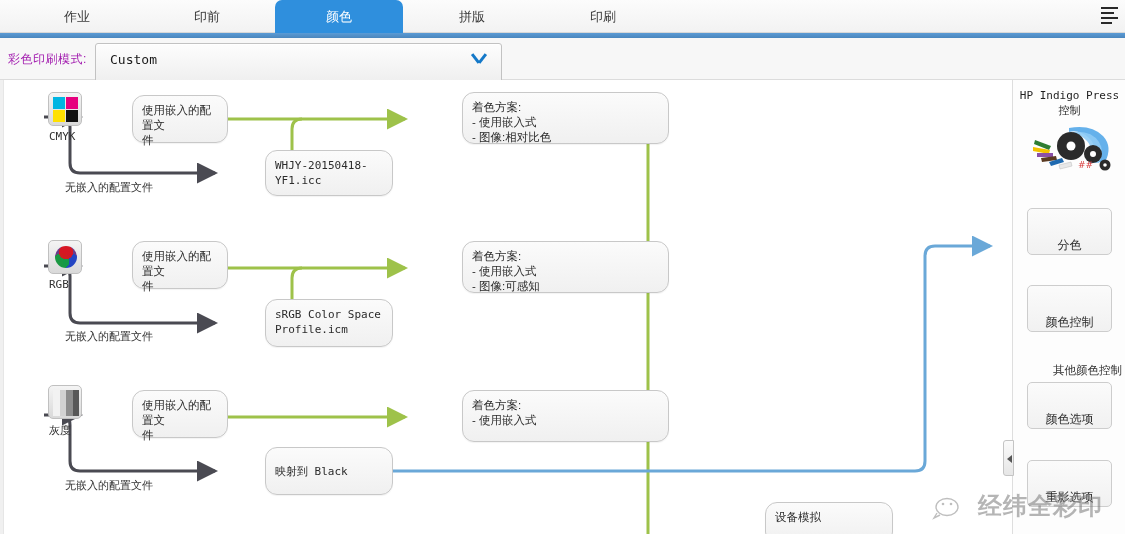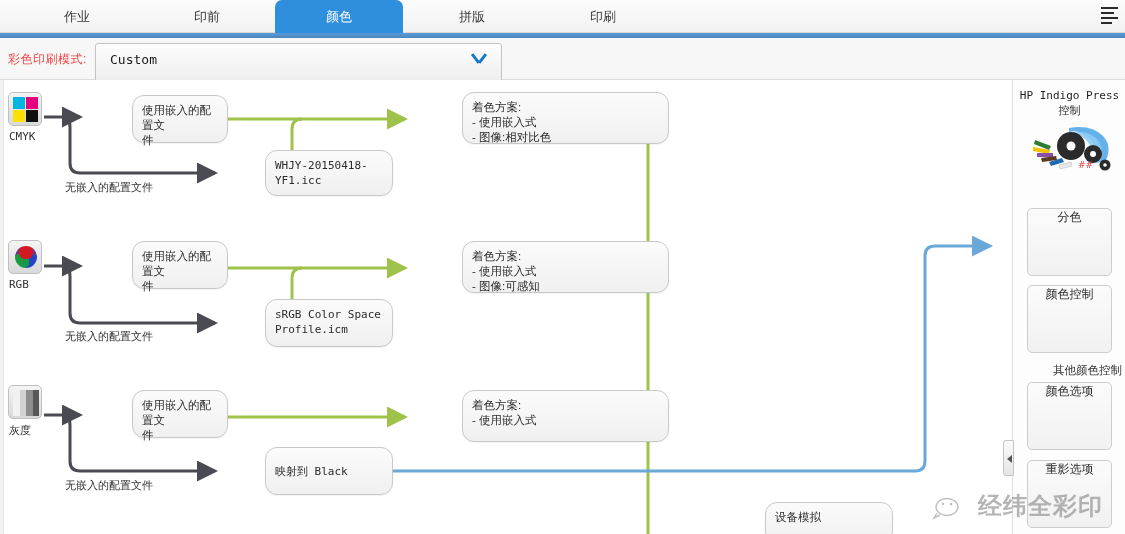--- a/index.html
+++ b/index.html
@@ -40,21 +40,21 @@
   .menu-icon i:nth-child(2){ width:13px;}
   .menu-icon i:nth-child(3){ width:17px;}
   .menu-icon i:nth-child(4){ width:11px;}
 
   
   .toolbar {
     position:absolute; left:0; top:38px; width:1125px; height:42px;
     background:#f7f7f7; border-bottom:1px solid #dcdcdc;
   }
   .cm-label {
-    position:absolute; left:8px; top:13px; font-size:12px; color:#ef4444;
+    position:absolute; left:8px; top:13px; font-size:12px; color:#a21caf;
     letter-spacing:0.5px;
   }
   .cm-select {
     position:absolute; left:95px; top:5px; width:407px; height:44px;
     background: linear-gradient(#fdfdfd,#ededed);
     border:1px solid #c2c2c2; border-radius:3px;
     box-shadow: inset 0 1px 0 #fff;
     cursor:pointer;
   }
   .cm-select .val {
@@ -110,21 +110,21 @@
     background: linear-gradient(#fbfbfb, #f0f0f0);
     border:1px solid #c8c8c8; border-radius:12px;
     font-size:11.5px; color:#2b2b2b; line-height:15px;
     padding:7px 9px; white-space:pre-line;
     box-shadow: 0 1px 1px rgba(0,0,0,0.05);
     margin-left: 40px;
   }
   .node.mono { font-family:"DejaVu Sans Mono","Liberation Mono",monospace; font-size:11px;}
 
   
-  .src { position:absolute; width:34px; height:34px; }
+  .src { position:absolute; width:34px; height:34px;margin-left:40px; }
   .src .chip {
     width:34px; height:34px; border-radius:5px;
     background: linear-gradient(#f4f4f4,#d9d9d9);
     border:1px solid #c0c0c0; position:relative; overflow:hidden;
   }
   .src .lbl { position:absolute; left:1px; top:38px; font-size:11px; color:#333;
     font-family:"DejaVu Sans Mono","Liberation Mono",monospace; }
   .cmyk-q { position:absolute; width:12px; height:12px; }
   .rgb-wheel{ position:absolute; left:6px; top:5px; width:22px; height:22px;
     border-radius:50%;
@@ -145,25 +145,25 @@
     position:absolute; left:1012px; top:80px; width:113px; height:454px;
     background:#fdfdfd; border-left:1px solid #dedede;
   }
   .rp-title {
     position:absolute; left:4px; top:8px; width:105px; text-align:center;
     font-size:11px; color:#1f1f1f; line-height:15px;
     font-family:"DejaVu Sans Mono","Liberation Mono",monospace;
   }
   .rp-press { position:absolute; left:16px; top:42px; width:86px; height:52px; }
   .rp-btn {
-    position:absolute; left:14px; width:85px; height:68px;
+    position:absolute; left:14px; width:85px; height:47px;
     background: linear-gradient(#fbfbfb,#f1f1f1);
     border:1px solid #cdcdcd; border-radius:5px;
     font-size:12px; color:#2b2b2b;
-    display:flex; align-items:flex-start; justify-content:center; cursor:pointer;
+    display:flex; align-items:flex-end; justify-content:center; cursor:pointer;
   }
   .rp-sep {
     position:absolute; left:4px; width:105px; text-align:right;
     font-size:11.5px; color:#333;
   }
   .collapse-handle{
     position:absolute; left:-10px; top:360px; width:11px; height:36px;
     background: linear-gradient(#fafafa,#e6e6e6);
     border:1px solid #c4c4c4; border-radius:3px 0 0 3px; cursor:pointer;
   }

